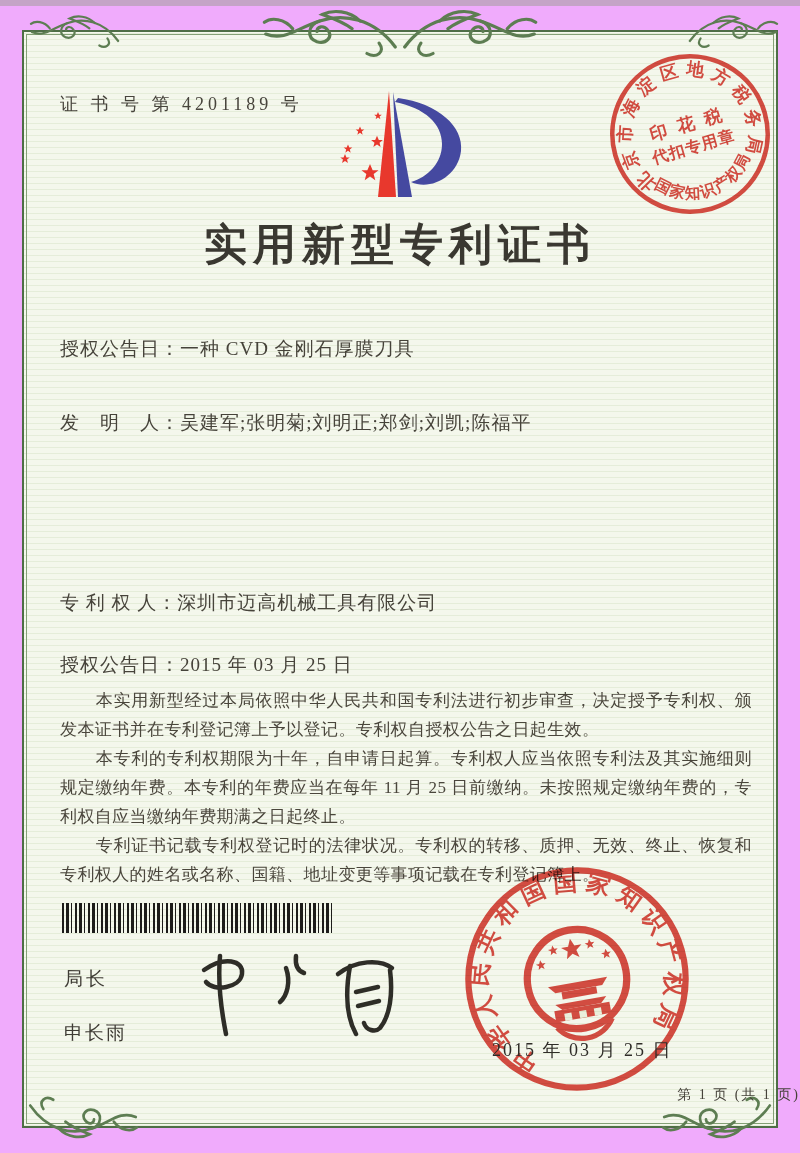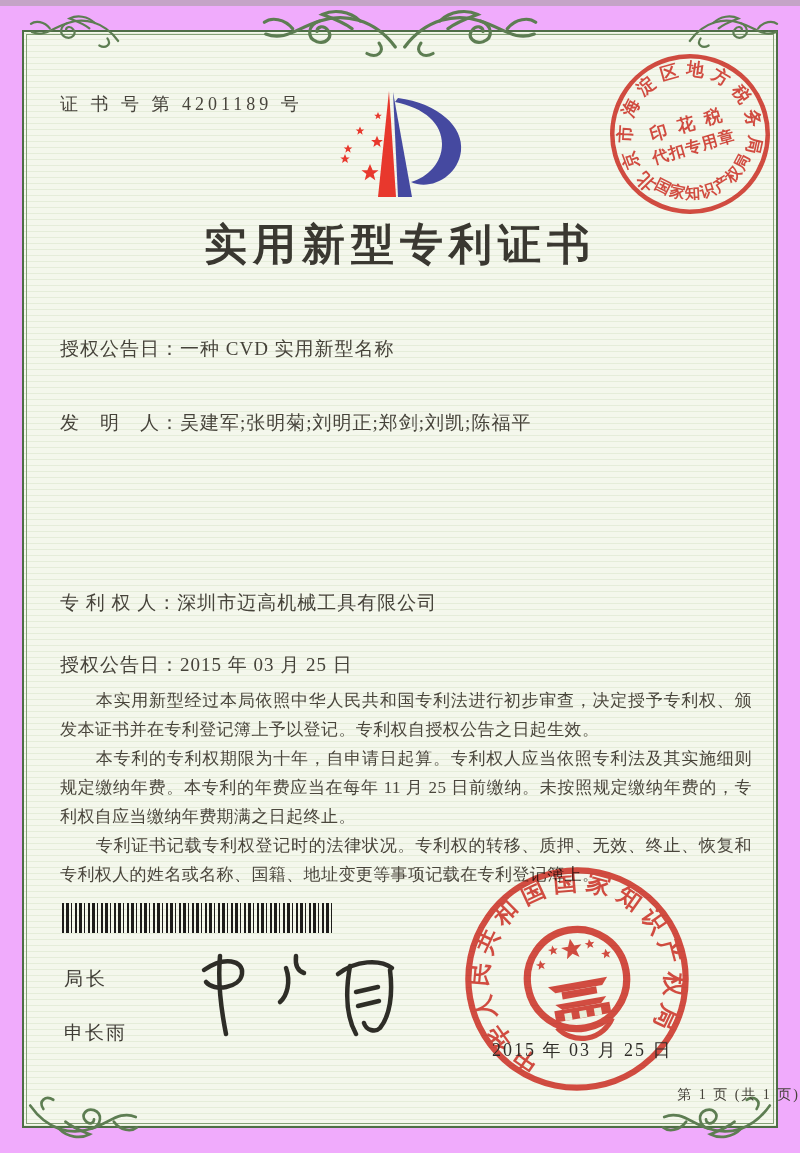--- a/index.html
+++ b/index.html
@@ -94,21 +94,21 @@
       <path d="M61,6 L68,112 L50,112 Z"></path>
     </g>
     <g fill="#4549a0">
       <path d="M65,7 L84,112 L70,112 Z"></path>
       <path d="M70,13 C110,18 136,42 133,66 C130,92 102,106 83,97 C100,92 114,78 114,59 C114,39 97,23 67,17 Z"></path>
     </g>
   </svg>
 
   <h1 class="title">实用新型专利证书</h1>
 
-  <div class="field f1"><span>授权公告日：</span><span>一种 CVD 实用新型名称</span></div>
+  <div class="field f1"><span>授权公告日：</span><span>一种 CVD 金刚石厚膜刀具</span></div>
   <div class="field f2"><span>发　明　人：</span><span>吴建军;张明菊;刘明正;郑剑;刘凯;陈福平</span></div>
   <div class="field f5"><span>专 利 权 人：</span><span>深圳市迈高机械工具有限公司</span></div>
   <div class="field f6"><span>授权公告日：</span><span>2015 年 03 月 25 日</span></div>
 
   <div class="paras">
     <p>本实用新型经过本局依照中华人民共和国专利法进行初步审查，决定授予专利权、颁发本证书并在专利登记簿上予以登记。专利权自授权公告之日起生效。</p>
     <p>本专利的专利权期限为十年，自申请日起算。专利权人应当依照专利法及其实施细则规定缴纳年费。本专利的年费应当在每年 11 月 25 日前缴纳。未按照规定缴纳年费的，专利权自应当缴纳年费期满之日起终止。</p>
     <p>专利证书记载专利权登记时的法律状况。专利权的转移、质押、无效、终止、恢复和专利权人的姓名或名称、国籍、地址变更等事项记载在专利登记簿上。</p>
   </div>
 

